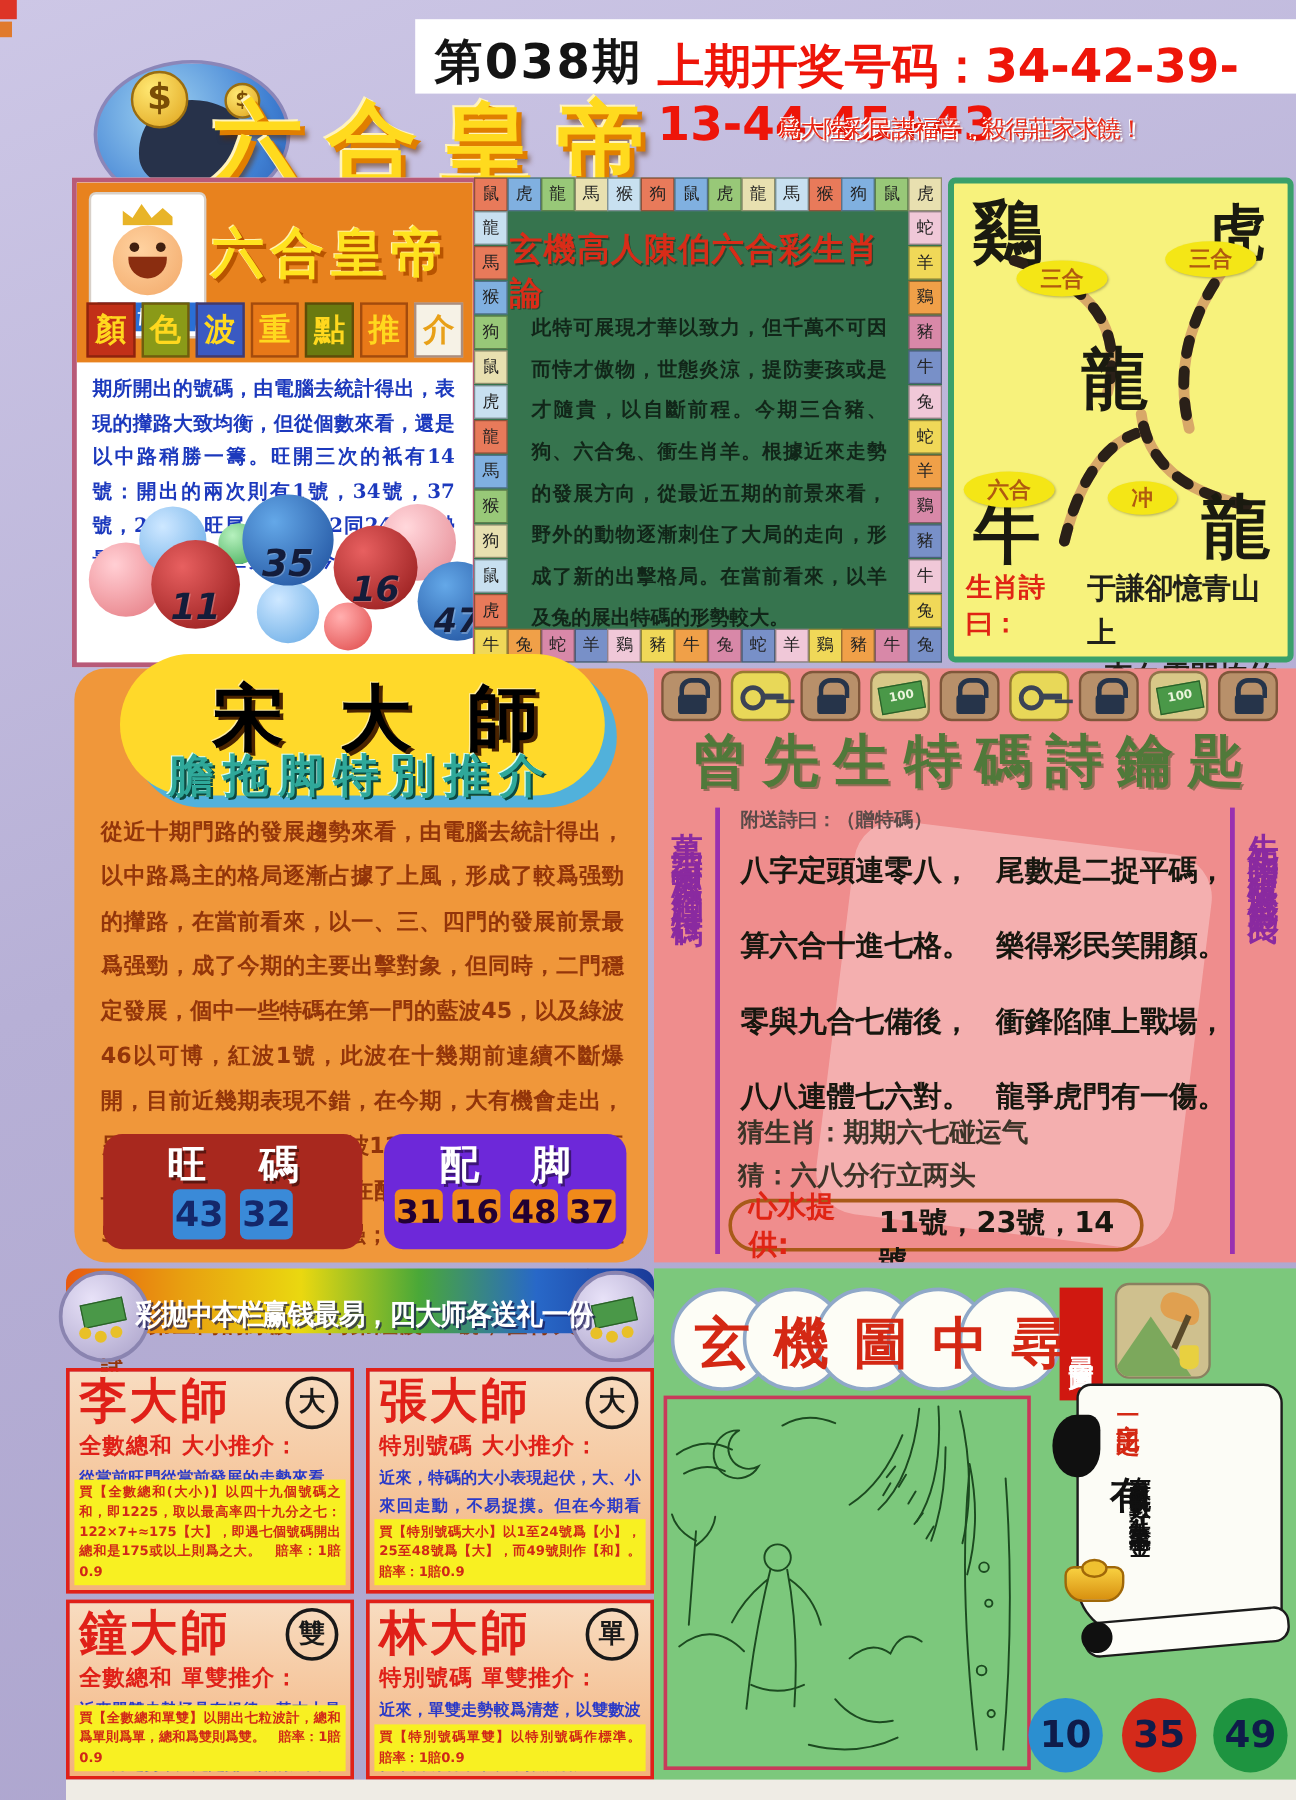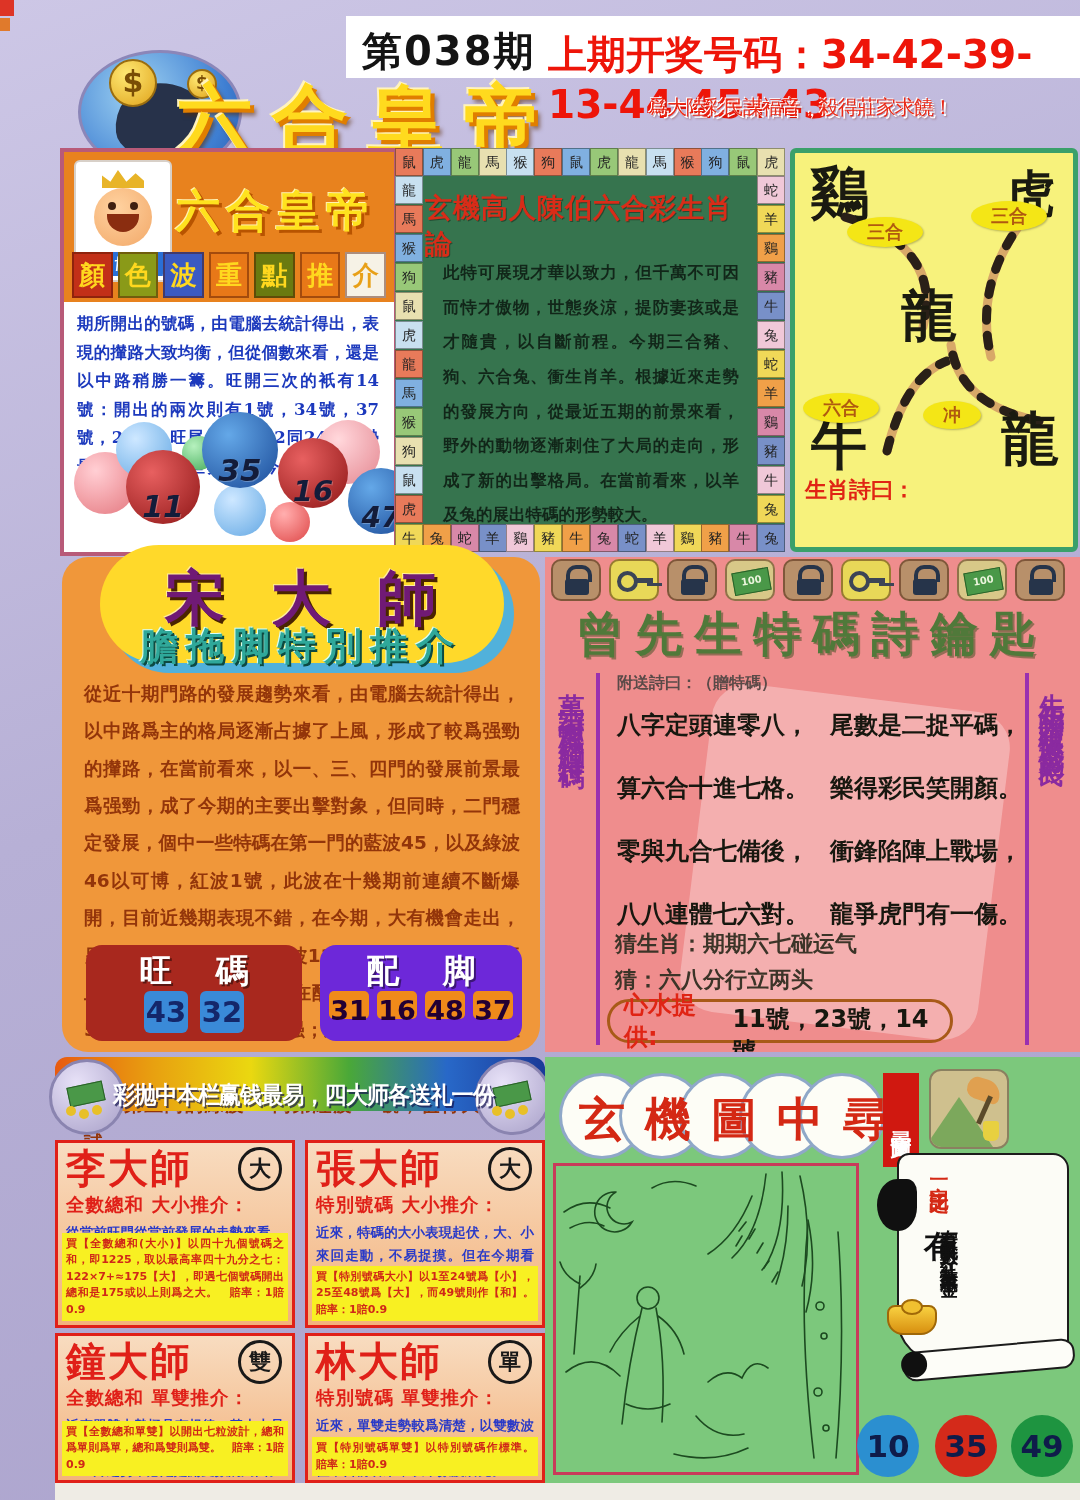--- a/index.html
+++ b/index.html
@@ -76,22 +76,22 @@
         font-size:18px;display:flex;align-items:center;justify-content:center;
         box-shadow:1px 1px 2px rgba(0,0,0,.25);}
   .zc-poem{position:absolute;left:10px;top:318px;display:flex;}
   .zc-poem-label{font-size:22px;font-weight:bold;color:#e02414;padding-top:4px;}
   .zc-poem-lines{font-size:24px;color:#20201a;line-height:1.55;font-weight:bold;}
   .zc-poem-lines div:last-child{padding-left:14px;}
   
   .panel-song{left:62px;top:557px;width:478px;height:495px;background:#f0973a;border-radius:26px;}
   .song-blob{position:absolute;left:38px;top:-12px;width:404px;height:118px;background:#ffd92a;
         border-radius:60px;box-shadow:10px 10px 0 rgba(72,178,228,.95);}
-  .song-title{position:absolute;left:0;top:2px;width:100%;text-align:center;font-size:60px;
-        font-weight:bold;color:#701a75;letter-spacing:46px;text-indent:46px;
+  .song-title{position:absolute;left:12px;top:2px;width:100%;text-align:center;font-size:60px;
+        font-weight:bold;color:#000000;letter-spacing:46px;text-indent:46px;
         text-shadow:3px 3px 0 #4a2400,-1px -1px 0 #ffeda0;}
   .song-sub{position:absolute;left:0;top:64px;width:100%;text-align:center;font-size:38px;
         font-weight:bold;color:#2fa89a;letter-spacing:8px;
         text-shadow:2px 2px 0 #0c4a42,-1px -1px 0 #d8fff8;}
   .song-body{position:absolute;left:22px;top:118px;width:436px;font-size:18.5px;font-weight:bold;
         color:#93350a;line-height:2.02;text-align:justify;}
   .hot-box{position:absolute;left:24px;top:388px;width:216px;height:96px;background:#a8281e;
         border-radius:16px;}
   .leg-box{position:absolute;left:258px;top:388px;width:202px;height:96px;background:#6d28d9;
         border-radius:16px;}
@@ -332,20 +332,24 @@
     <div class="zc-corner" style="right:18px;top:8px;font-size:50px;">虎</div>
     <div class="zc-corner" style="left:106px;top:126px;font-size:56px;">龍</div>
     <div class="zc-corner" style="left:16px;top:254px;font-size:56px;">牛</div>
     <div class="zc-corner" style="right:14px;top:248px;font-size:58px;">龍</div>
     <div class="zc-oval" style="left:52px;top:64px;width:76px;height:30px;">三合</div>
     <div class="zc-oval" style="left:176px;top:48px;width:76px;height:30px;">三合</div>
     <div class="zc-oval" style="left:8px;top:240px;width:76px;height:30px;">六合</div>
     <div class="zc-oval" style="left:128px;top:248px;width:58px;height:28px;">冲</div>
     <div class="zc-poem">
       <span class="zc-poem-label">生肖詩曰：</span>
+      <span class="zc-poem-lines">
+        <div>于謙卻憶青山上</div>
+        <div>李白雲門掩竹齋</div>
+      </span>
     </div>
   </div>
 
   <div class="abs panel-song">
     <div class="song-blob"></div>
     <div class="song-title">宋大師</div>
     <div class="song-sub">膽拖脚特別推介</div>
     <div class="song-body">從近十期門路的發展趨勢來看，由電腦去統計得出，以中路爲主的格局逐漸占據了上風，形成了較爲强勁的攆路，在當前看來，以一、三、四門的發展前景最爲强勁，成了今期的主要出擊對象，但同時，二門穩定發展，個中一些特碼在第一門的藍波45，以及綠波46以可博，紅波1號，此波在十幾期前連續不斷爆開，目前近幾期表現不錯，在今期，大有機會走出，另外一個則爲第二門的綠波13號，剛剛旺開不久，旺上加旺，值得出擊。至于在配脚上則看好第二門紅波5號，尾波發展，機會加强；還有紅波43號，走勢上升，要留意。第四門的綠波44號旺波跟進，必定重捧，第五門的綠波49同第紅波46號，值得大家一試。</div>
     <div class="hot-box">
       <div class="bk-label">旺 碼</div>

